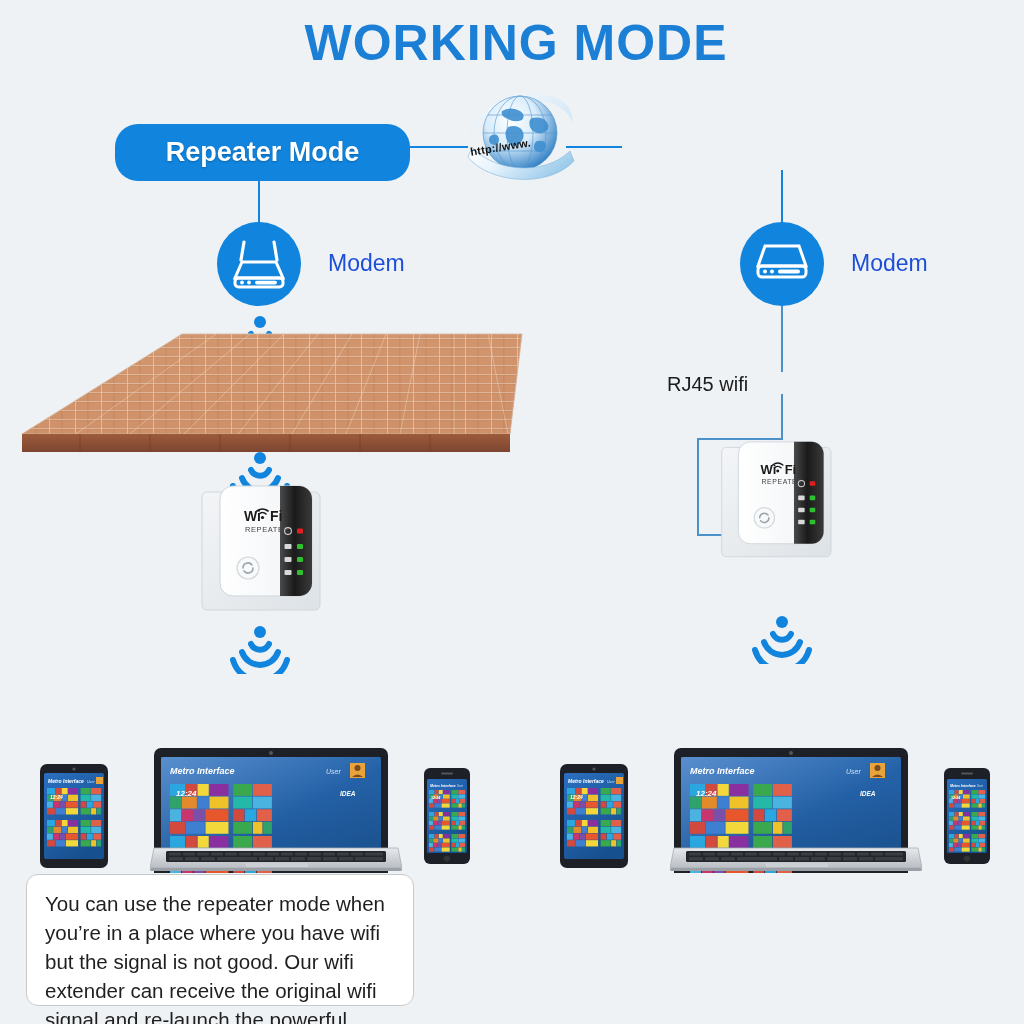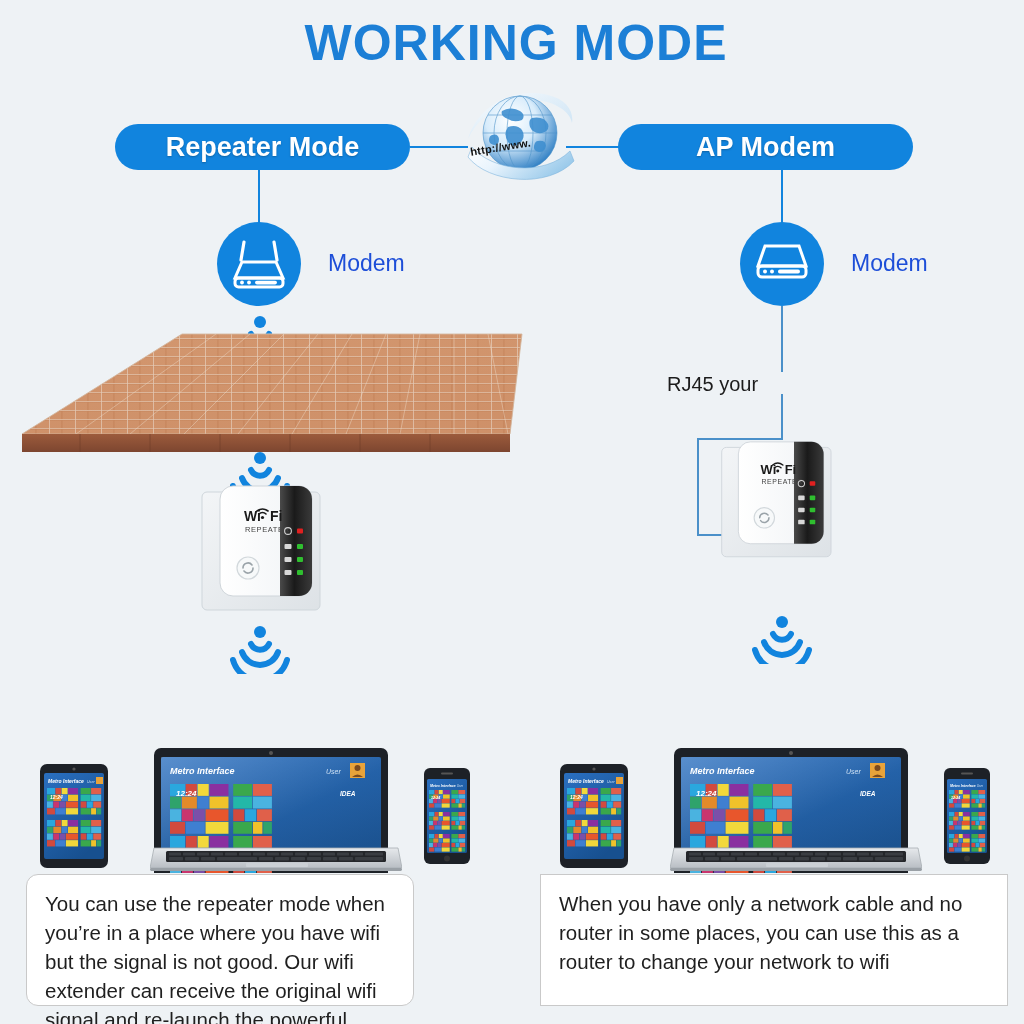--- a/index.html
+++ b/index.html
@@ -18,21 +18,21 @@
     text-align: center;
     font-size: 50px; font-weight: bold; letter-spacing: 1px;
     color: #1c7fd6;
     font-family: "Liberation Sans", sans-serif;
     padding-left: 8px;
   }
 
   
   .pill {
     position: absolute;
-    height: 46px;
+    height: 57px;
     border-radius: 23px;
     background: #1184de;
     color: #ffffff;
     font-size: 27px; font-weight: bold;
     display: flex; align-items: center; justify-content: center;
     text-shadow: 0 1px 2px rgba(0,0,0,.25);
   }
   #pill-left  { left: 115px; top: 124px; width: 295px; }
   #pill-right { left: 618px; top: 124px; width: 295px; }
 
@@ -158,23 +158,20 @@
       </g>
 
       <path d="M10,62 C30,86 82,92 108,66 L112,76 C86,104 26,98 6,72 Z" fill="url(#gB)" stroke="#7fb6dd" stroke-width="0.6"></path>
     </svg>
     <div class="globe-url">http://www.</div>
   </div>
 
   <div class="pill" id="pill-left">
     <span>Repeater Mode</span>
   </div>
-  <div class="pill" id="pill-right">
-    <span>AP Modem</span>
-  </div>
 
   <div class="modem-circle" id="modem-circle-left">
     <svg width="62" height="52" viewBox="0 0 62 52">
       <g stroke="#ffffff" stroke-width="3.2" fill="none" stroke-linecap="round">
         <line x1="16" y1="4" x2="13" y2="22"></line>
         <line x1="46" y1="4" x2="49" y2="22"></line>
       </g>
       <path d="M14,24 L48,24 L55,40 L7,40 Z" fill="none" stroke="#ffffff" stroke-width="3"></path>
       <rect x="7" y="40" width="48" height="9" rx="3.5" fill="none" stroke="#ffffff" stroke-width="3"></rect>
       <circle cx="14" cy="44.5" r="1.9" fill="#ffffff"></circle>
@@ -326,21 +323,21 @@
       </g>
       <circle cx="30" cy="10" r="6" fill="#1184de"></circle>
     </svg>
   </div>
 
   <div class="thinline thinline-v" style="left:781px; top:306px; height:66px;"></div>
   <div class="thinline thinline-v" style="left:781px; top:394px; height:46px;"></div>
   <div class="thinline thinline-h" style="left:697px; top:438px; width:86px;"></div>
   <div class="thinline thinline-v" style="left:697px; top:438px; height:98px;"></div>
   <div class="thinline thinline-h" style="left:697px; top:534px; width:52px;"></div>
-  <div id="rj45-label">RJ45 your</div>
+  <div id="rj45-label">RJ45 wifi</div>
 
   <div class="repeater" style="left:718px; top:440px;">
     <svg width="126" height="126" viewBox="0 0 136 136">
 
       <rect x="4" y="8" width="118" height="118" rx="5" fill="url(#plate)" stroke="#cfd6db" stroke-width="1"></rect>
 
       <rect x="22" y="2" width="92" height="110" rx="13" fill="url(#body)" stroke="#cfd5da" stroke-width="1"></rect>
       <path d="M82,2 h19 a13,13 0 0 1 13,13 v84 a13,13 0 0 1 -13,13 h-19 z" fill="url(#blk)"></path>
       <text x="46" y="37" font-family="Liberation Sans, sans-serif" font-size="14" font-weight="bold" fill="#1a1a1a">Wi</text>
       <text x="72" y="37" font-family="Liberation Sans, sans-serif" font-size="14" font-weight="bold" fill="#1a1a1a">Fi</text>
@@ -621,17 +618,14 @@
         <rect x="205" y="11" width="28" height="3.4" rx="0.7"></rect>
       </g>
       <rect x="96" y="17" width="62" height="4" rx="1" fill="#cbd0d5"></rect>
       <rect x="0" y="22" width="252" height="3" rx="1.4" fill="#9aa0a6"></rect>
     </svg>
   </div>
 
   <div class="caption" id="caption-left">
     <span>You can use the repeater mode when you’re in a place where you have wifi but the signal is not good. Our wifi extender can receive the original wifi signal and re-launch the powerful signal</span>
   </div>
-  <div class="caption" id="caption-right">
-    <span>When you have only a network cable and no router in some places, you can use this as a router to change your network to wifi</span>
-  </div>
 
 </div>
 
 </body></html>

